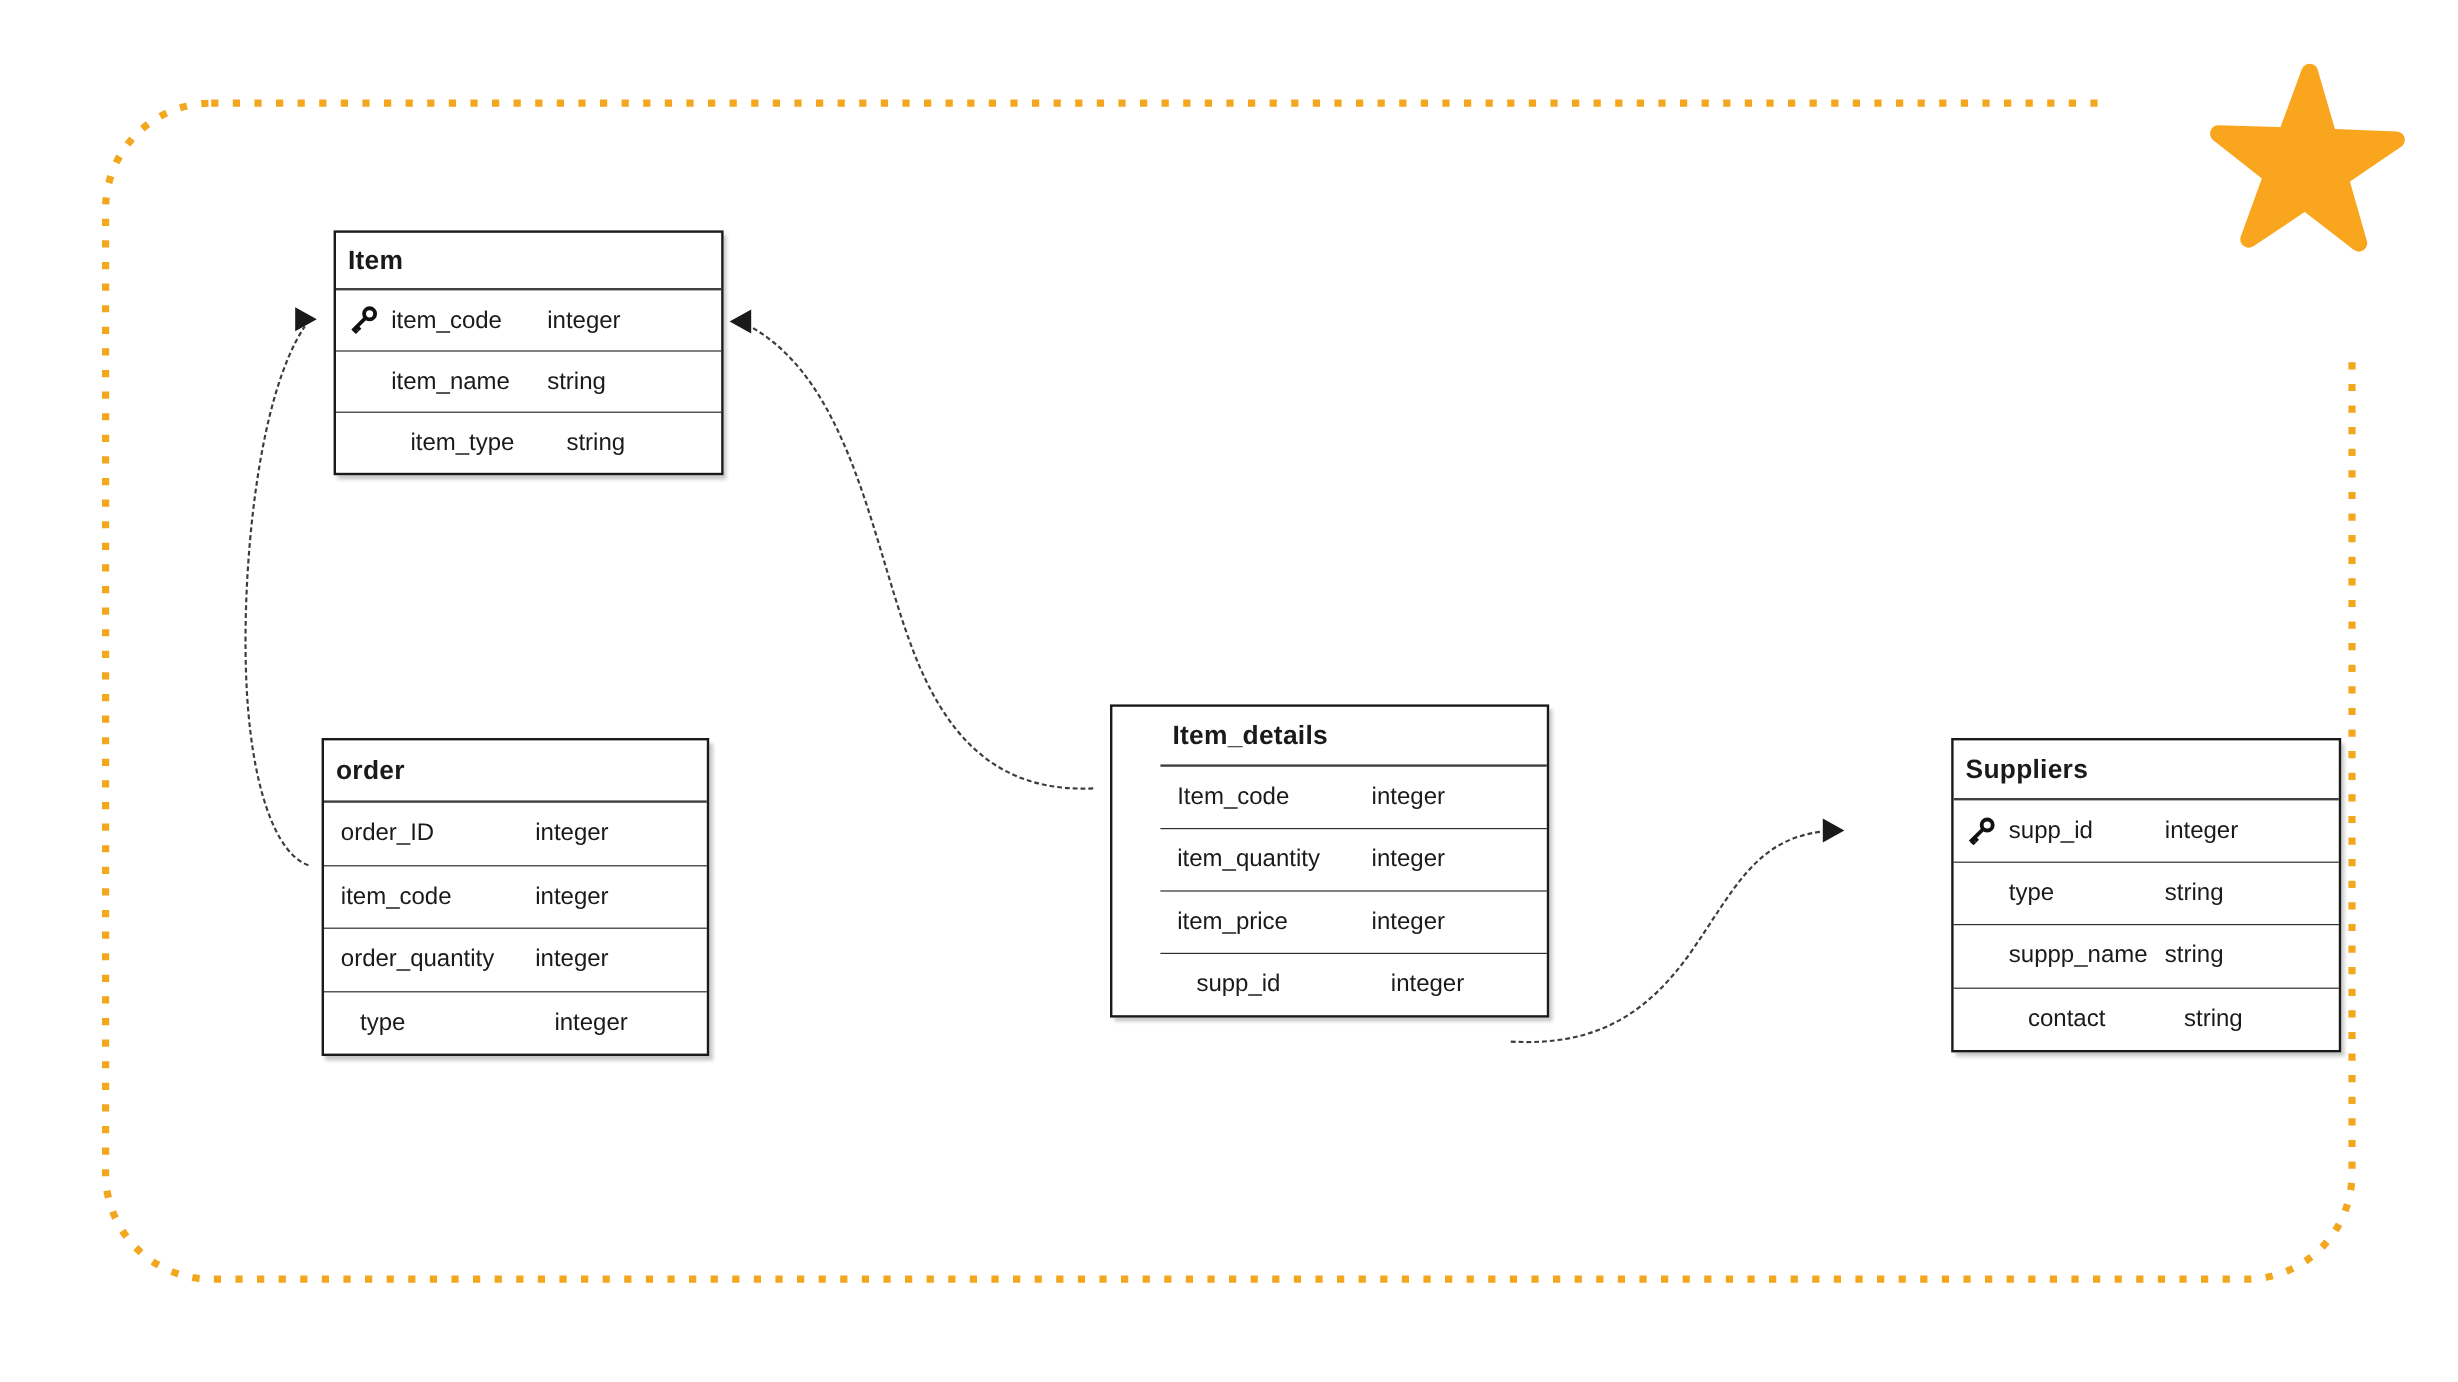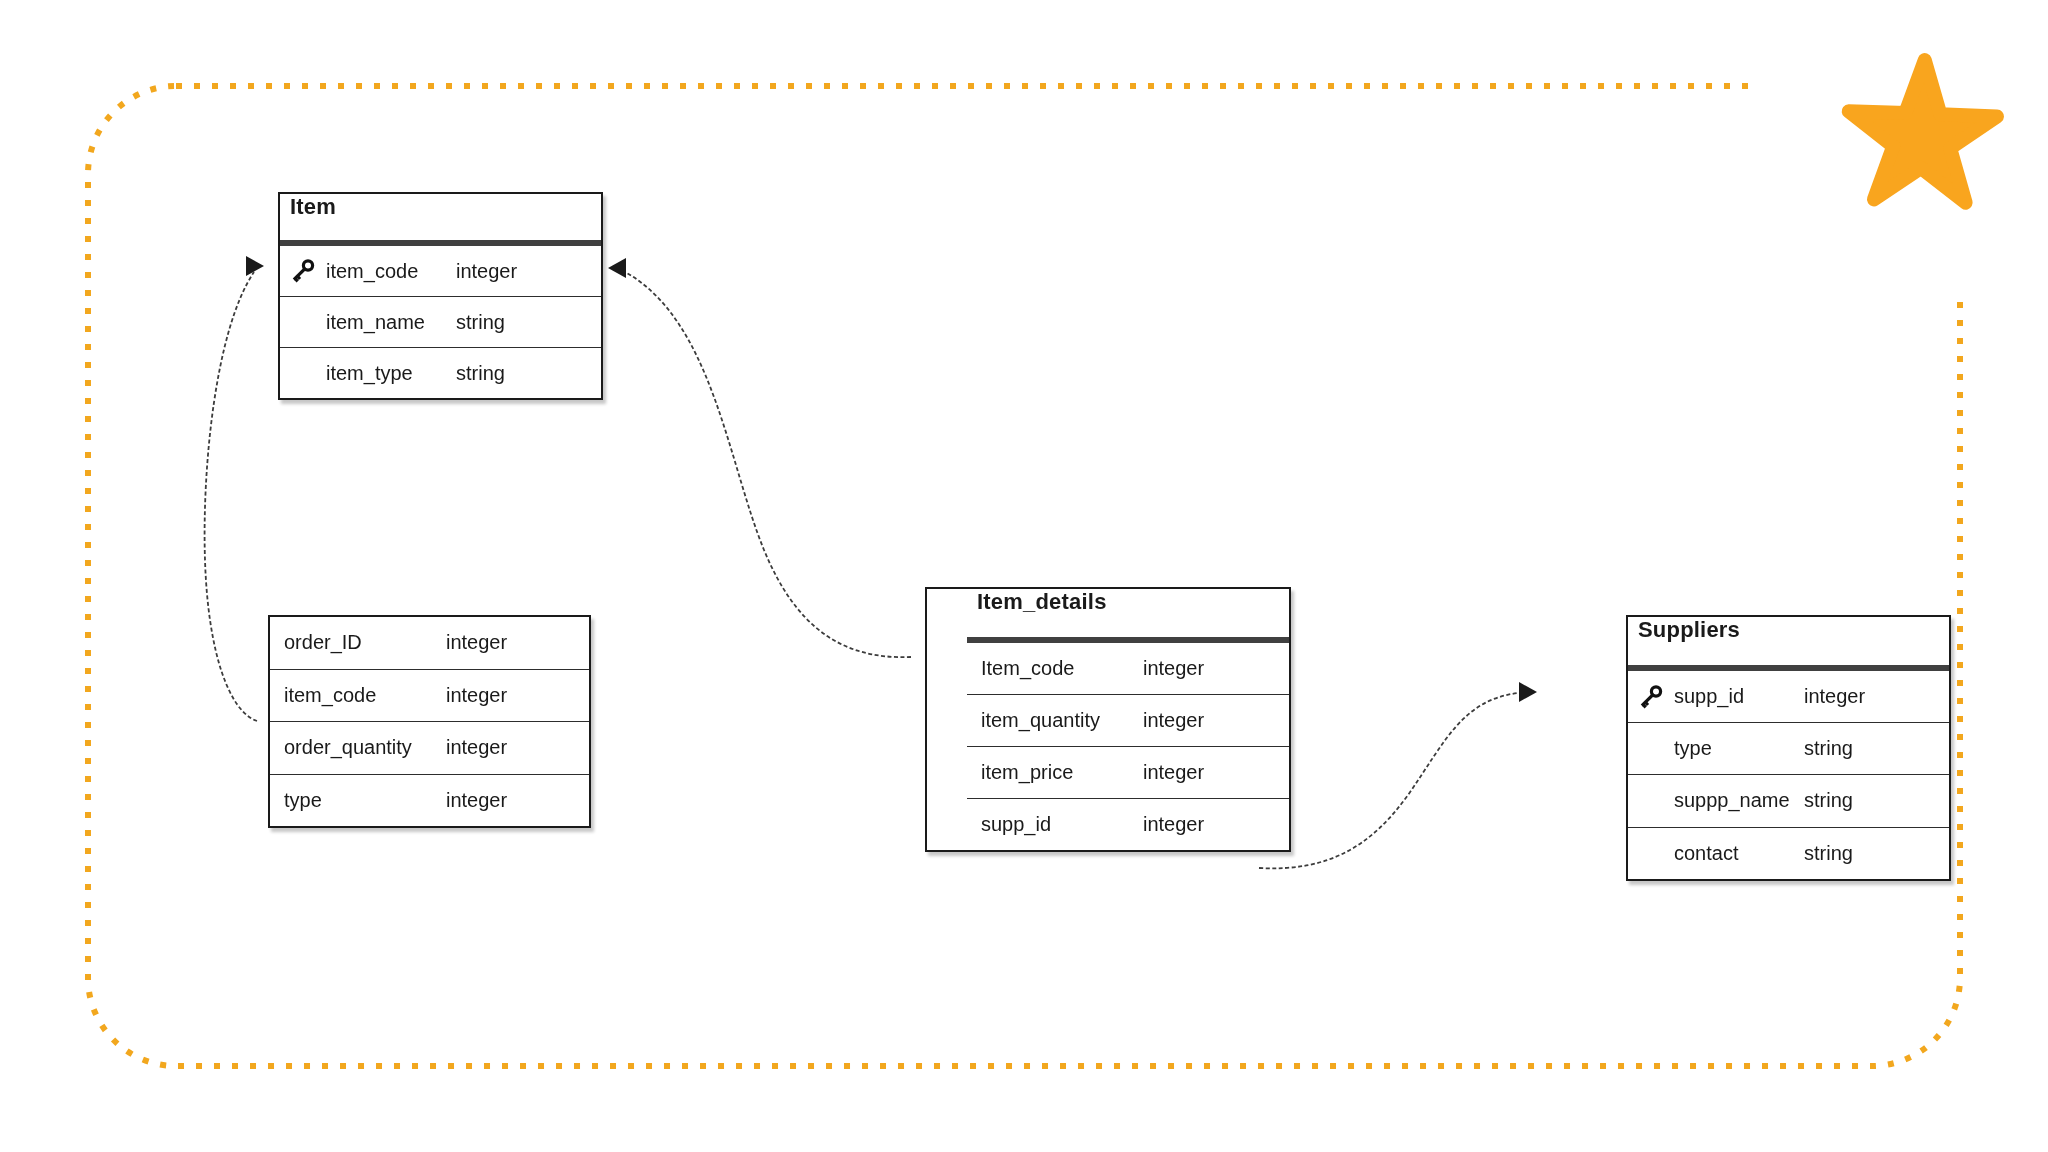--- a/index.html
+++ b/index.html
@@ -14,34 +14,34 @@
   #overlay{position:absolute;left:0;top:0;width:2048px;height:1152px;}
   .table{
     position:absolute;
     background:#ffffff;
     border:2px solid #1a1a1a;
     box-shadow:3px 4px 3px rgba(0,0,0,0.22);
     box-sizing:content-box;
     z-index:2;
   }
   .t-header{
-    display:flex;align-items:flex-start;
+    display:flex;align-items:center;
     padding-left:10px;
     font-weight:bold;
     font-size:22px;
-    border-bottom:6px solid #404040;
+    border-bottom:2px solid #404040;
     letter-spacing:0.2px;
   }
   .t-row{
     position:relative;
     display:flex;align-items:center;
     font-size:20px;
     border-bottom:1px solid #2d2d2d;
   }
-  .t-row:last-child{border-bottom:none;}
+  .t-row:last-child{border-bottom:none;margin-left:16px;}
   .fname{position:absolute;left:14px;white-space:nowrap;}
   .fname.indent{left:46px;}
   .ftype{position:absolute;left:176px;white-space:nowrap;}
   .key{
     position:absolute;left:8px;top:50%;
     transform:translateY(-50%);
     width:30px;height:30px;
     display:flex;align-items:center;justify-content:center;
   }
 </style>
@@ -92,20 +92,23 @@
       <span class="fname indent">item_name</span>
       <span class="ftype">string</span>
     </div>
     <div class="t-row" style="height:50px">
       <span class="fname indent">item_type</span>
       <span class="ftype">string</span>
     </div>
   </div>
 
   <div class="table" style="left:268px;top:615px;width:319px;">
+    <div class="t-header" style="height:50px">
+      <span>order</span>
+    </div>
     <div class="t-row" style="height:51.5px">
       <span class="fname">order_ID</span>
       <span class="ftype">integer</span>
     </div>
     <div class="t-row" style="height:51.5px">
       <span class="fname">item_code</span>
       <span class="ftype">integer</span>
     </div>
     <div class="t-row" style="height:51.5px">
       <span class="fname">order_quantity</span>

